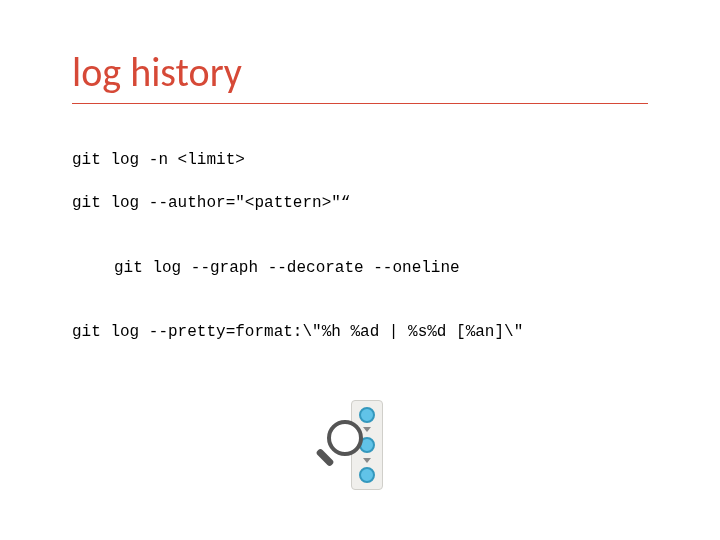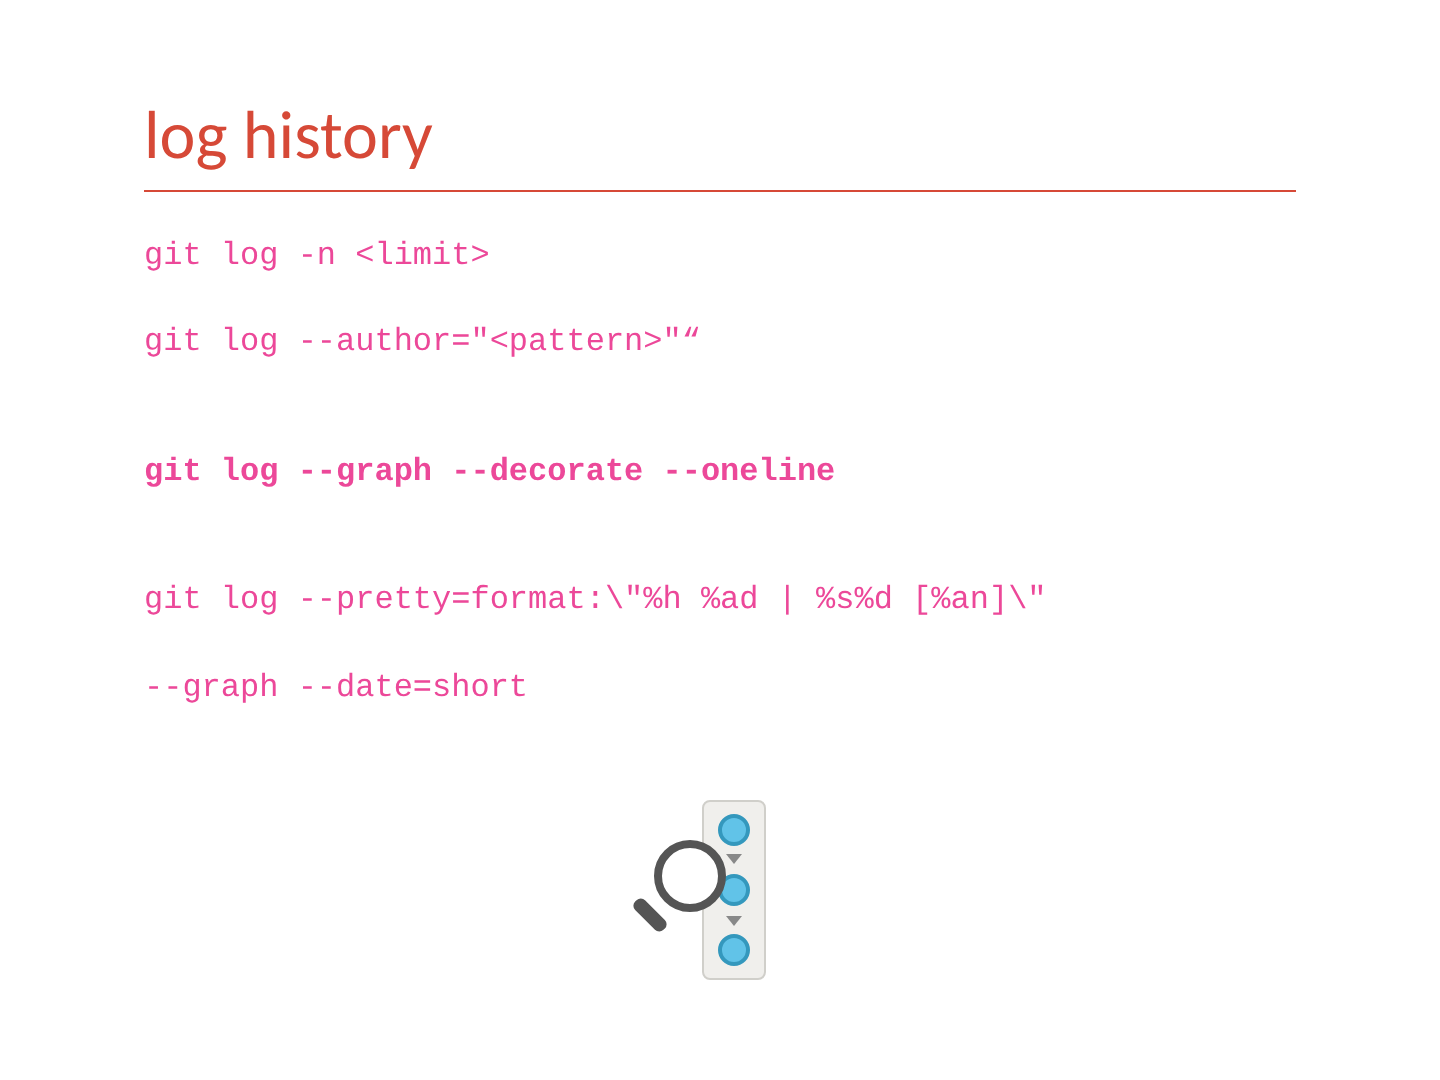--- a/index.html
+++ b/index.html
@@ -5,35 +5,36 @@
     * { margin: 0; padding: 0; box-sizing: border-box; }
     body {
       width: 720px;
       height: 540px;
       background: #ffffff;
       font-family: Calibri, 'Segoe UI', sans-serif;
       padding: 48px 72px 40px 72px;
       position: relative;
     }
     .title {
-      font-size: 34px;
+      font-size: 40px;
       font-weight: 300;
       color: #d64937;
       padding-bottom: 6px;
       border-bottom: 1px solid #d64937;
+      margin-bottom: 24px;
     }
     .code-block {
       font-family: Consolas, Menlo, 'Courier New', monospace;
       font-size: 16px;
       line-height: 1.35;
-      color: #ec4899;
+      color: #000000;
       white-space: pre-wrap;
     }
     .code-line { display: block; }
-    .bold { font-weight: 700; }
+    .bold { font-weight: 400; margin-left: 42px; }
     .spacer { height: 16px; }
     .illustration {
       position: absolute;
       left: 50%;
       transform: translateX(-50%);
       top: 396px;
       width: 90px;
       height: 100px;
     }
     .commit-strip {
@@ -98,21 +99,20 @@
 
 <h1 class="title">log history</h1>
 
 <div class="code-block">
 <span class="code-line">git log -n &lt;limit&gt;</span>
 <span class="code-line">git log --author="&lt;pattern&gt;"“</span>
 <span class="spacer"></span>
 <span class="code-line bold">git log --graph --decorate --oneline</span>
 <span class="spacer"></span>
 <span class="code-line">git log --pretty=format:\"%h %ad | %s%d [%an]\"</span>
-<span class="code-line">--graph --date=short</span>
 </div>
 
 <div class="illustration">
   <div class="commit-strip">
     <div class="commit"></div>
     <div class="arrow"></div>
     <div class="commit"></div>
     <div class="arrow"></div>
     <div class="commit"></div>
   </div>

